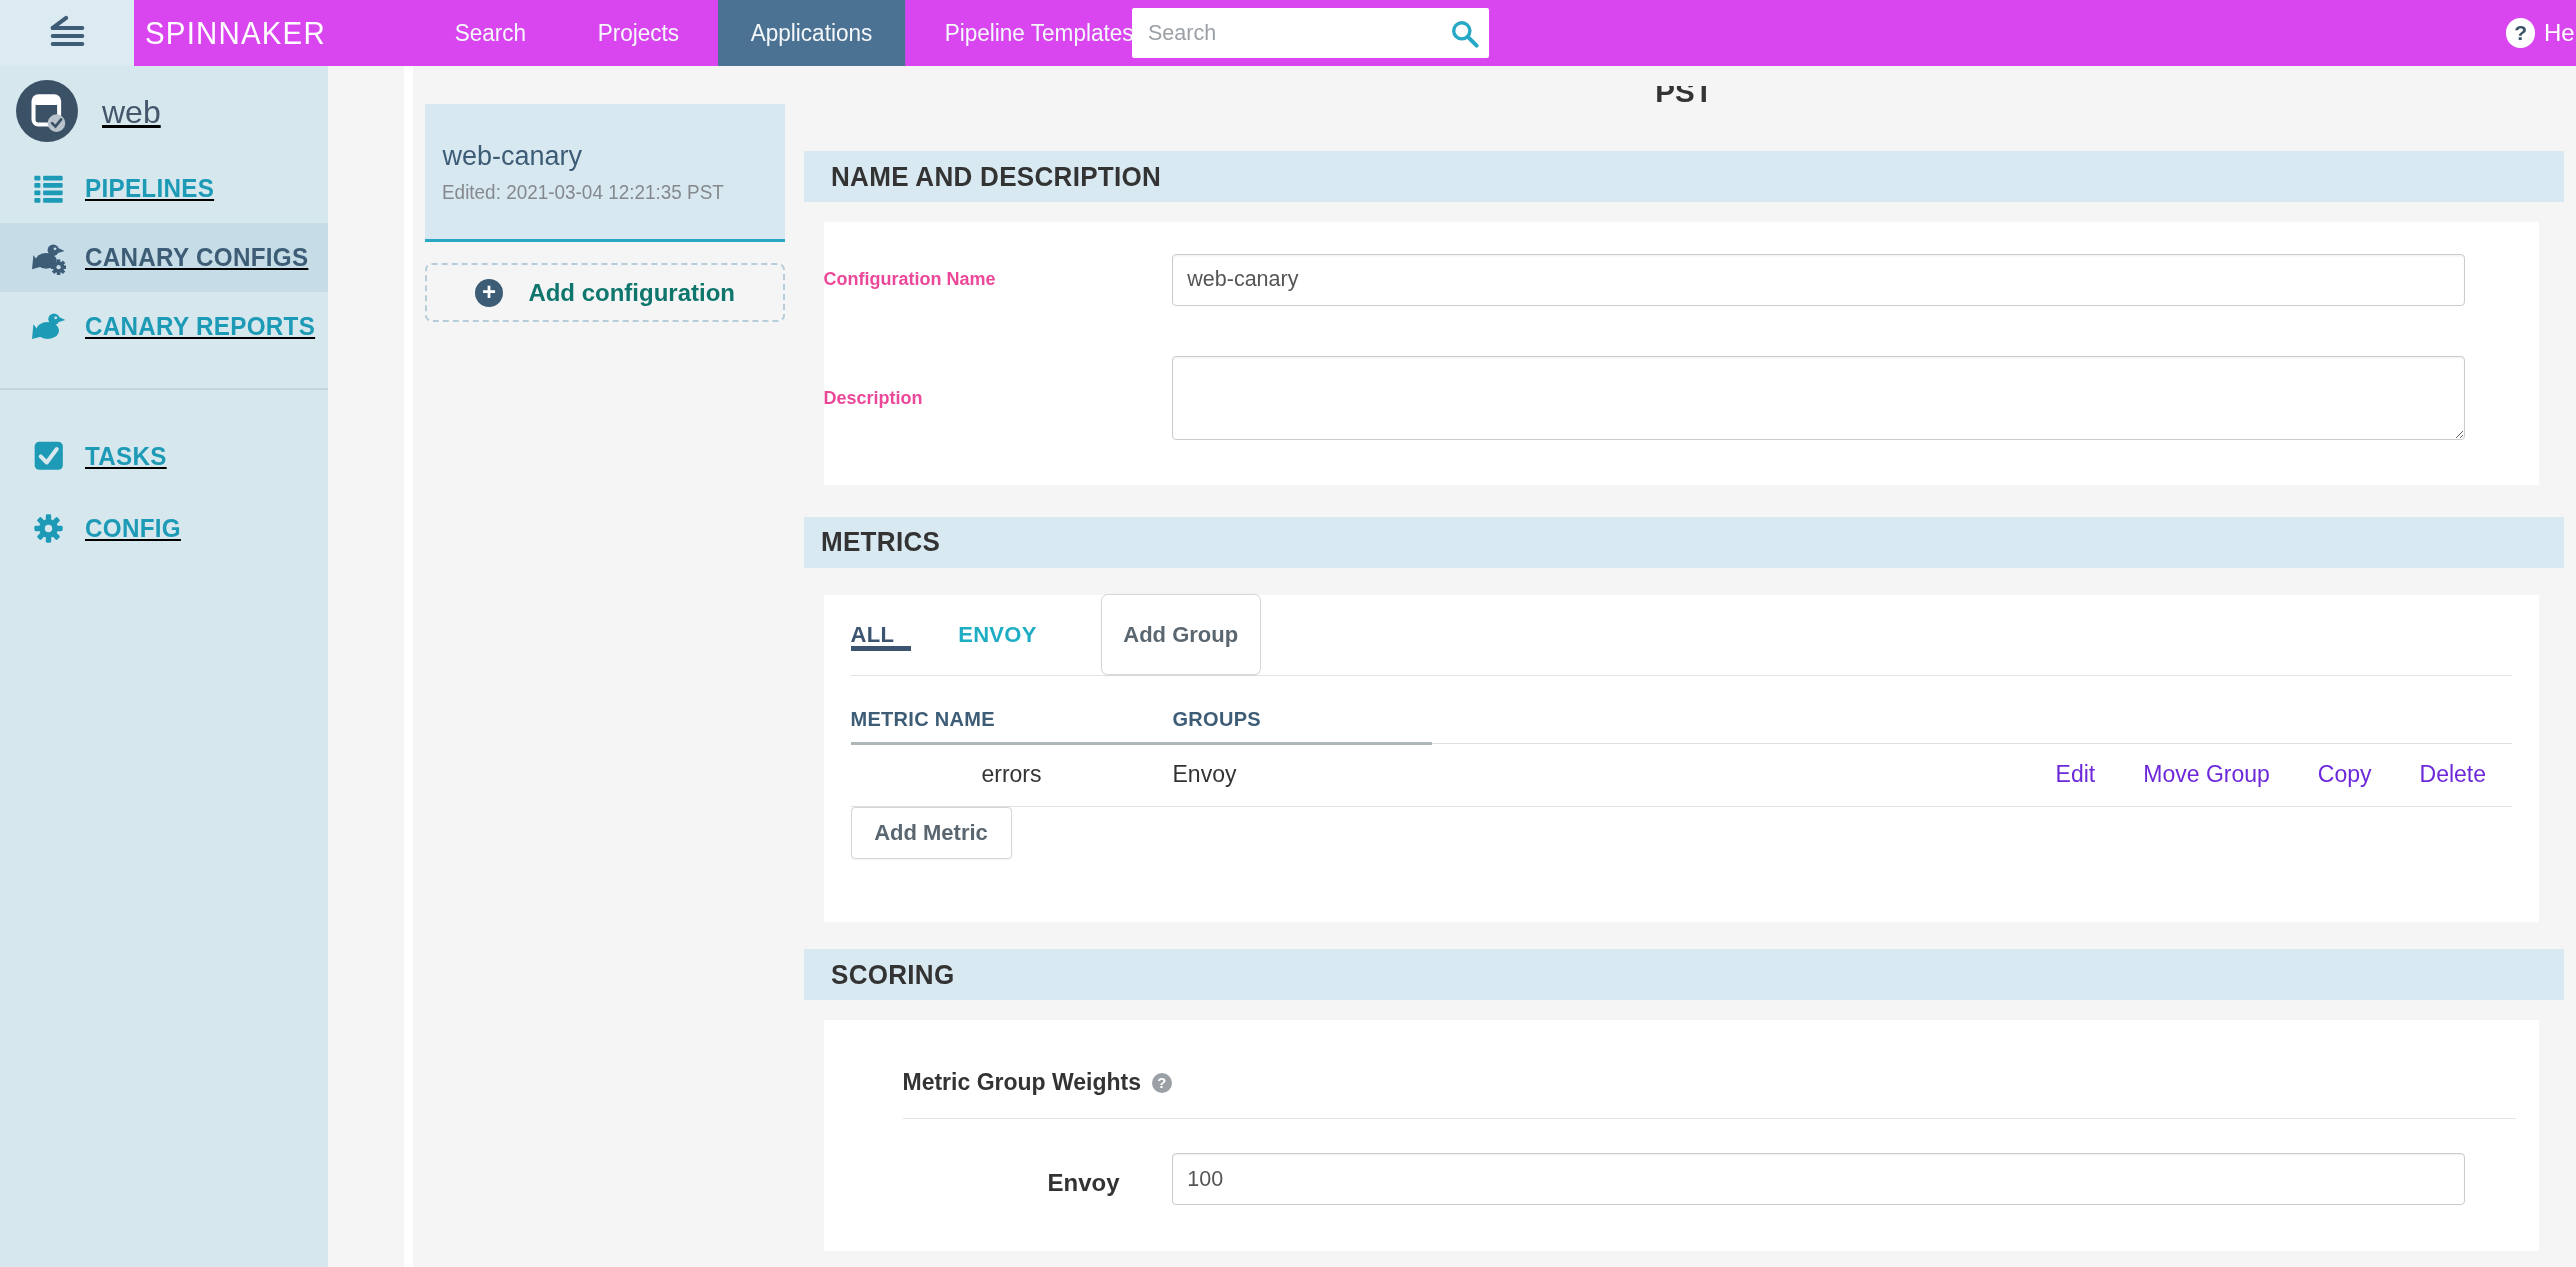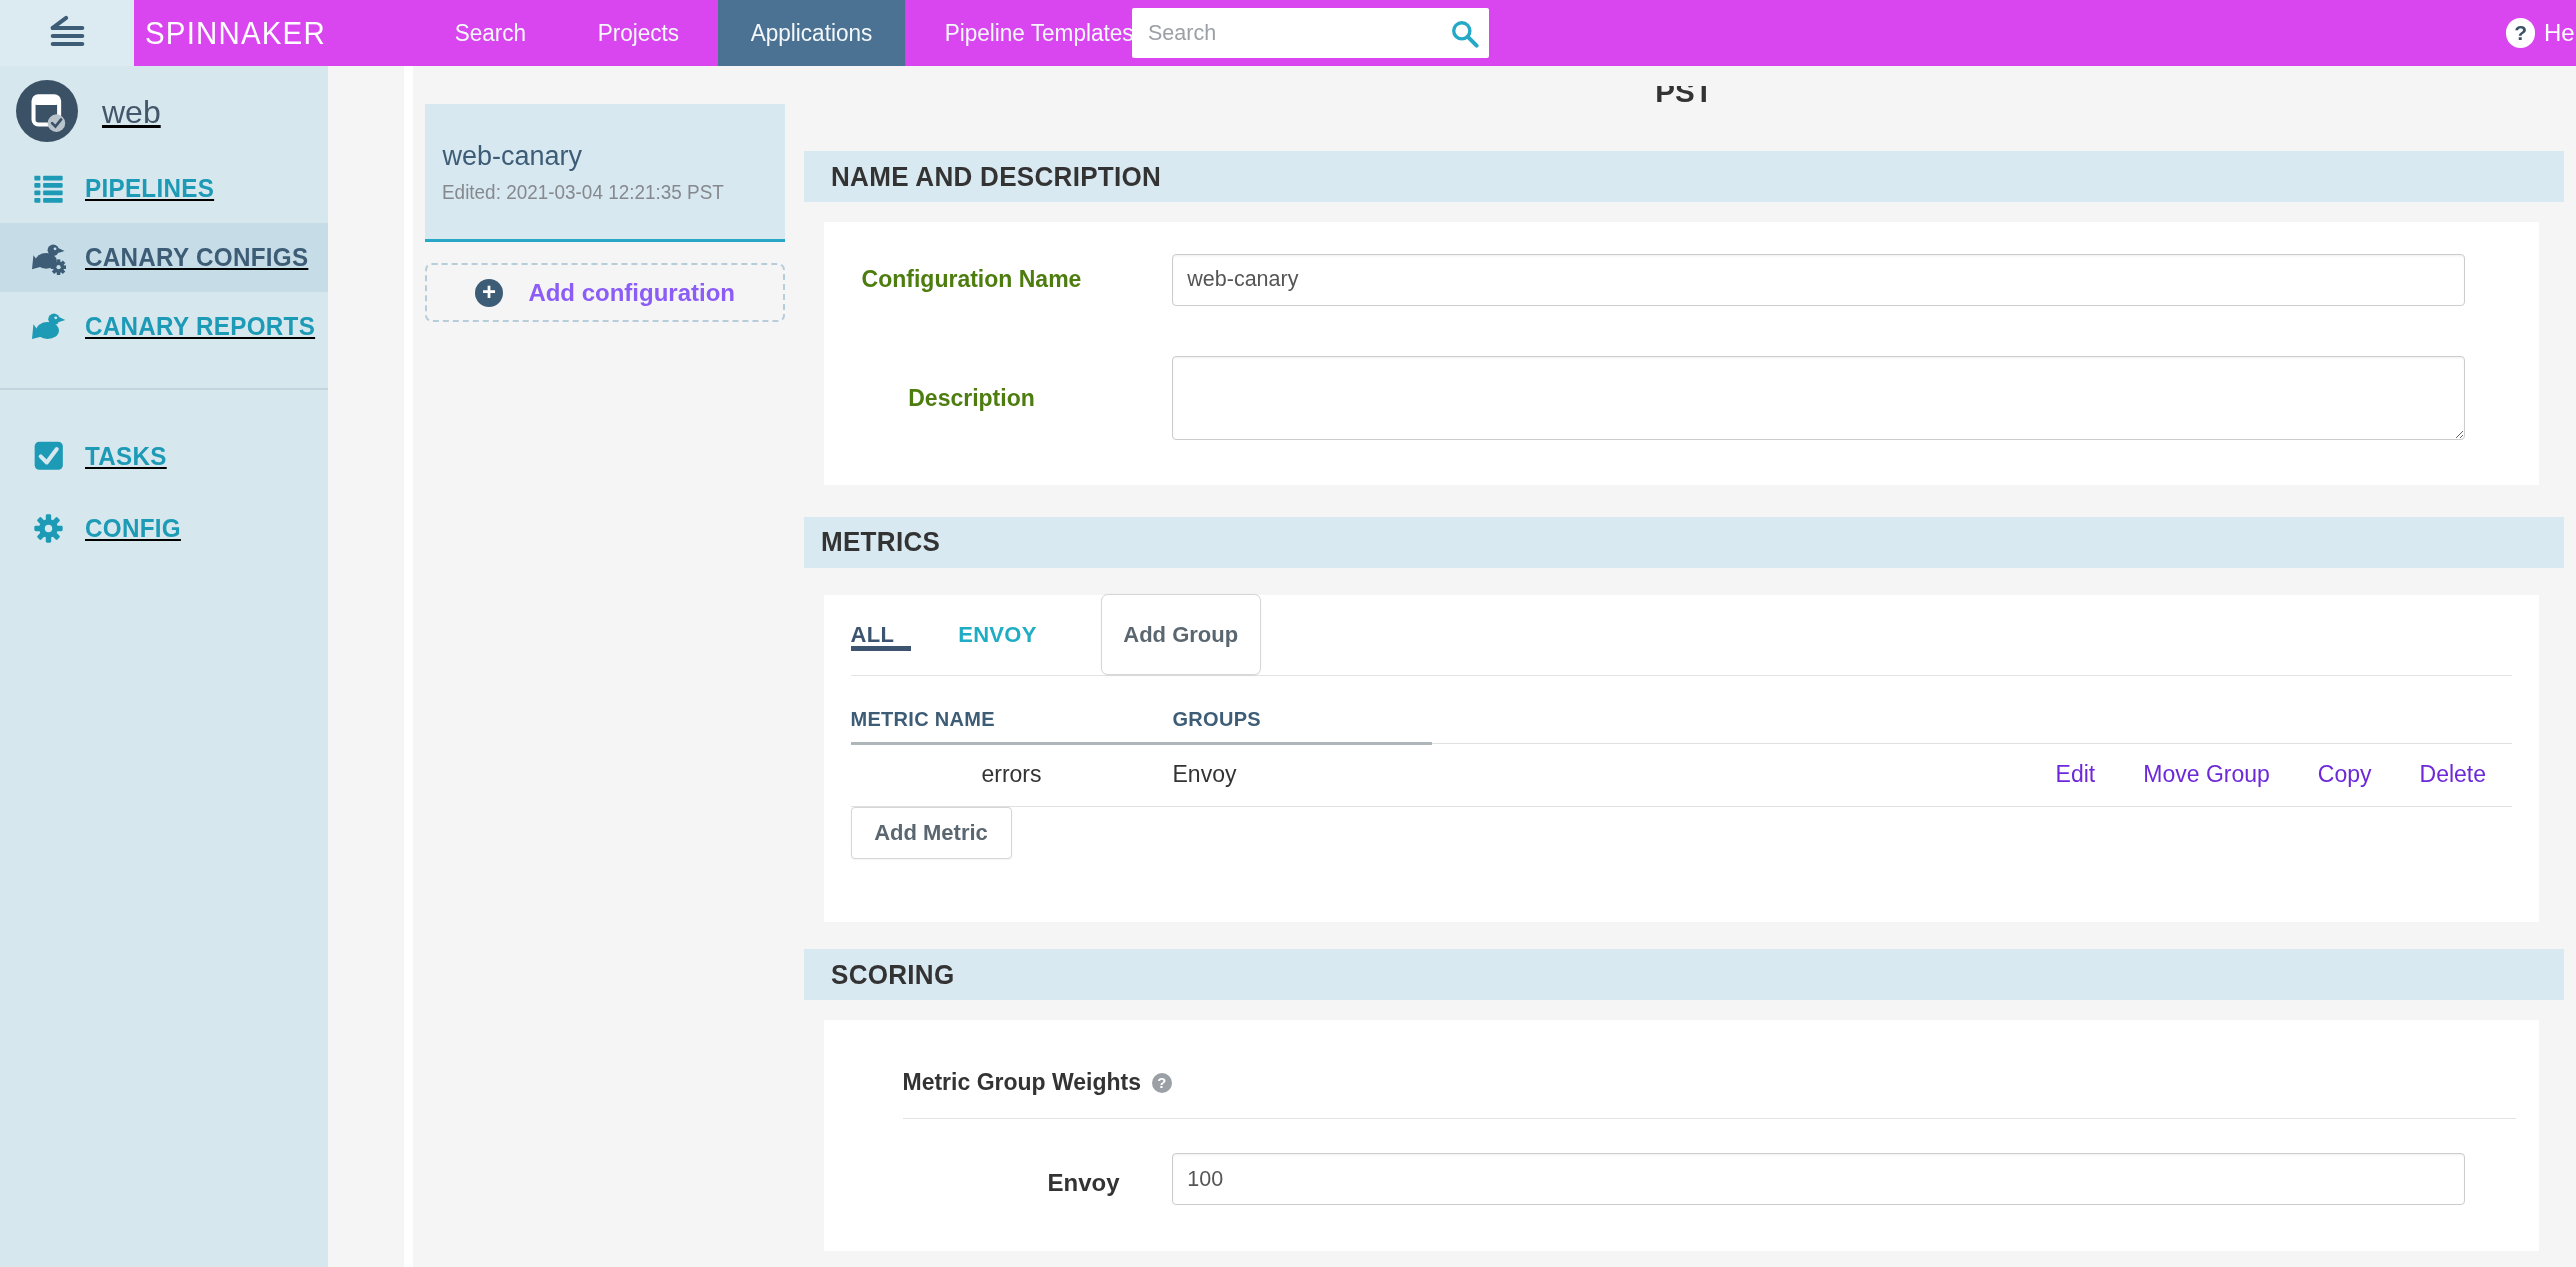--- a/index.html
+++ b/index.html
@@ -32,39 +32,39 @@
   .side-item.active .lbl { color:#3d5c76; }
   .side-divider { height:1.3px; background:#c2d5de; margin:27px 0 0 0; }
   .mt21{margin-top:14px;} .mt47{margin-top:32px;} .mt5{margin-top:3.4px;} .mt17{margin-top:11.4px;}
 
   
   .configs-col { position:absolute; top:66px; left:425px; width:360px; z-index:10; }
   .config-card { margin-top:38px; height:138px; background:#d8e8f0; border-bottom:3.4px solid #27a6c5; padding:38px 17.4px 0 17.4px; cursor:pointer; }
   .config-title { font-size:27px; color:#3d5c76; line-height:29.5px; }
   .config-edited { margin-top:9.4px; font-size:19.5px; color:#85898d; white-space:nowrap; transform:scaleX(.97); transform-origin:left center; }
   .add-config { margin-top:21px; width:360px; height:59px; border:2px dashed #b7cdd9; border-radius:6.7px; background:transparent; display:flex; align-items:center; justify-content:center; gap:13.4px; cursor:pointer; font-family:inherit; }
-  .add-config .txt { font-size:24px; font-weight:700; color:#8b5cf6;margin-left:12px; }
+  .add-config .txt { font-size:24px; font-weight:700; color:#0f766e;margin-left:12px; }
   .plus-circle { width:28px; height:28px; border-radius:50%; background:#3d5c76; color:#fff; font-size:24px; font-weight:700; display:flex; align-items:center; justify-content:center; line-height:1; padding-bottom:2px; }
 
   
   .main { position:absolute; top:66px; left:804px; width:1772px; bottom:0; }
   .clipped-heading { position:absolute; top:20px; left:0; width:1760px; height:26px; overflow:hidden; display:flex; justify-content:center; }
   .clipped-heading span { position:relative; top:-10.7px; font-size:29.5px; font-weight:600; color:#333; }
   .section-bar { width:1760px; height:51px; background:#d9e9f1; display:flex; align-items:center; padding-left:27px; font-size:28px; font-weight:600; letter-spacing:0.3px; color:#333; transform-origin:left center; }
   .section-bar .t { transform:scaleX(.93); transform-origin:left center; white-space:nowrap; }
   .bar1 { margin-top:85px; }
   .bar2 { margin-top:32px;padding-left:17px; }
   .bar3 { margin-top:27.5px; }
   .card { margin-left:19.5px; width:1715px; background:#fff; }
   .card1 { margin-top:19.5px; height:263px; padding-top:32px; }
   .card2 { margin-top:19.5px; height:327px; padding:0 27px; }
   .card3 { margin-top:20px; height:231px; padding:49px 0 0 79px; }
 
   .form-row { display:flex; }
-  .form-row .label-col { width:296px; text-align:center; font-size:23px; font-weight:700; color:#4d7c0f; line-height:29.5px; flex:none; }
+  .form-row .label-col { width:296px; text-align:left; font-size:18px; font-weight:700; color:#ec4899; line-height:29.5px; flex:none; }
   .form-row .field-col { margin-left:52px; flex:none; }
   .row-name { align-items:center; }
   .row-desc { margin-top:50px; align-items:center; }
   .text-input { width:1293px; height:52px; border:0.7px solid #ccc; border-radius:4px; background:#fff; box-shadow:inset 0 1.3px 2px rgba(0,0,0,.06); font-size:21.5px; color:#555; padding:0 14.8px; font-family:inherit; outline:none; }
   textarea.text-input { height:84px; padding-top:9.4px; resize:vertical; }
 
   
   .tabs-row { margin-top:27px; height:81px; display:flex; align-items:center; border-bottom:1.3px solid #e4e4e4; position:relative; }
   .tab { font-size:22px; font-weight:700; letter-spacing:0.3px; cursor:pointer; }
   .tab-all { color:#3d5470; position:relative; }

